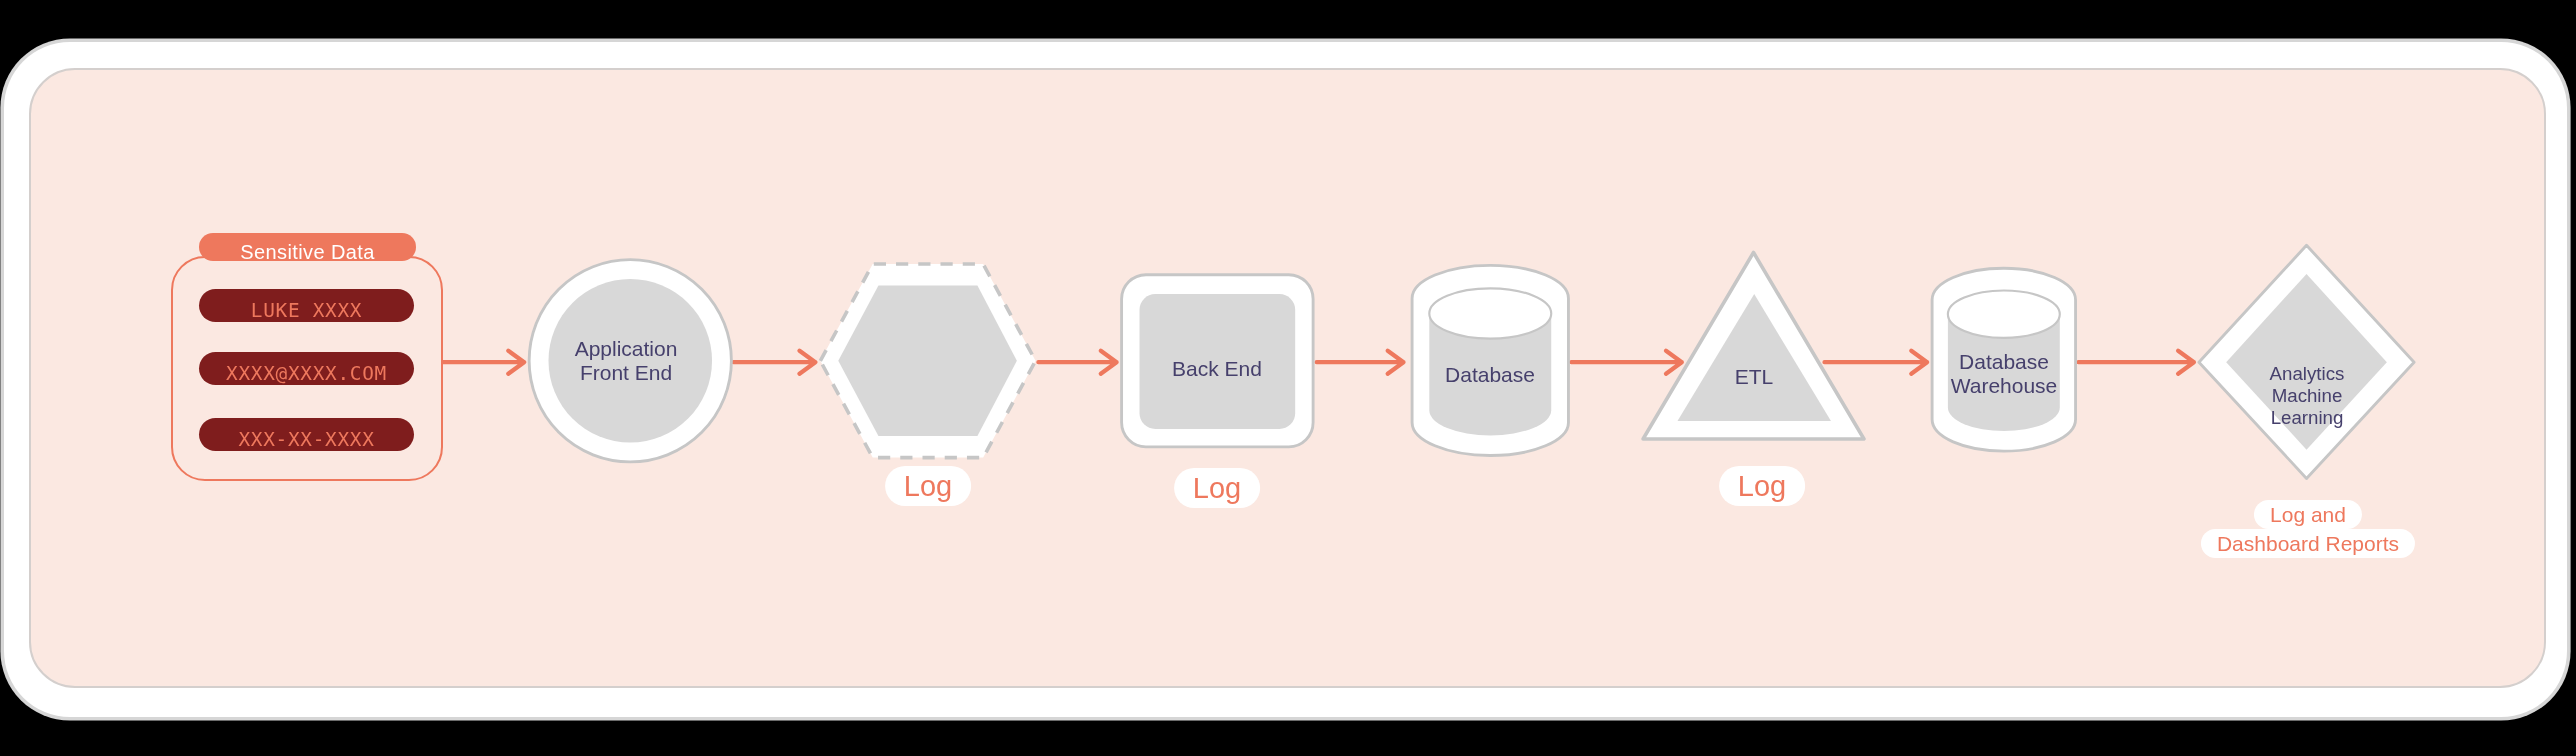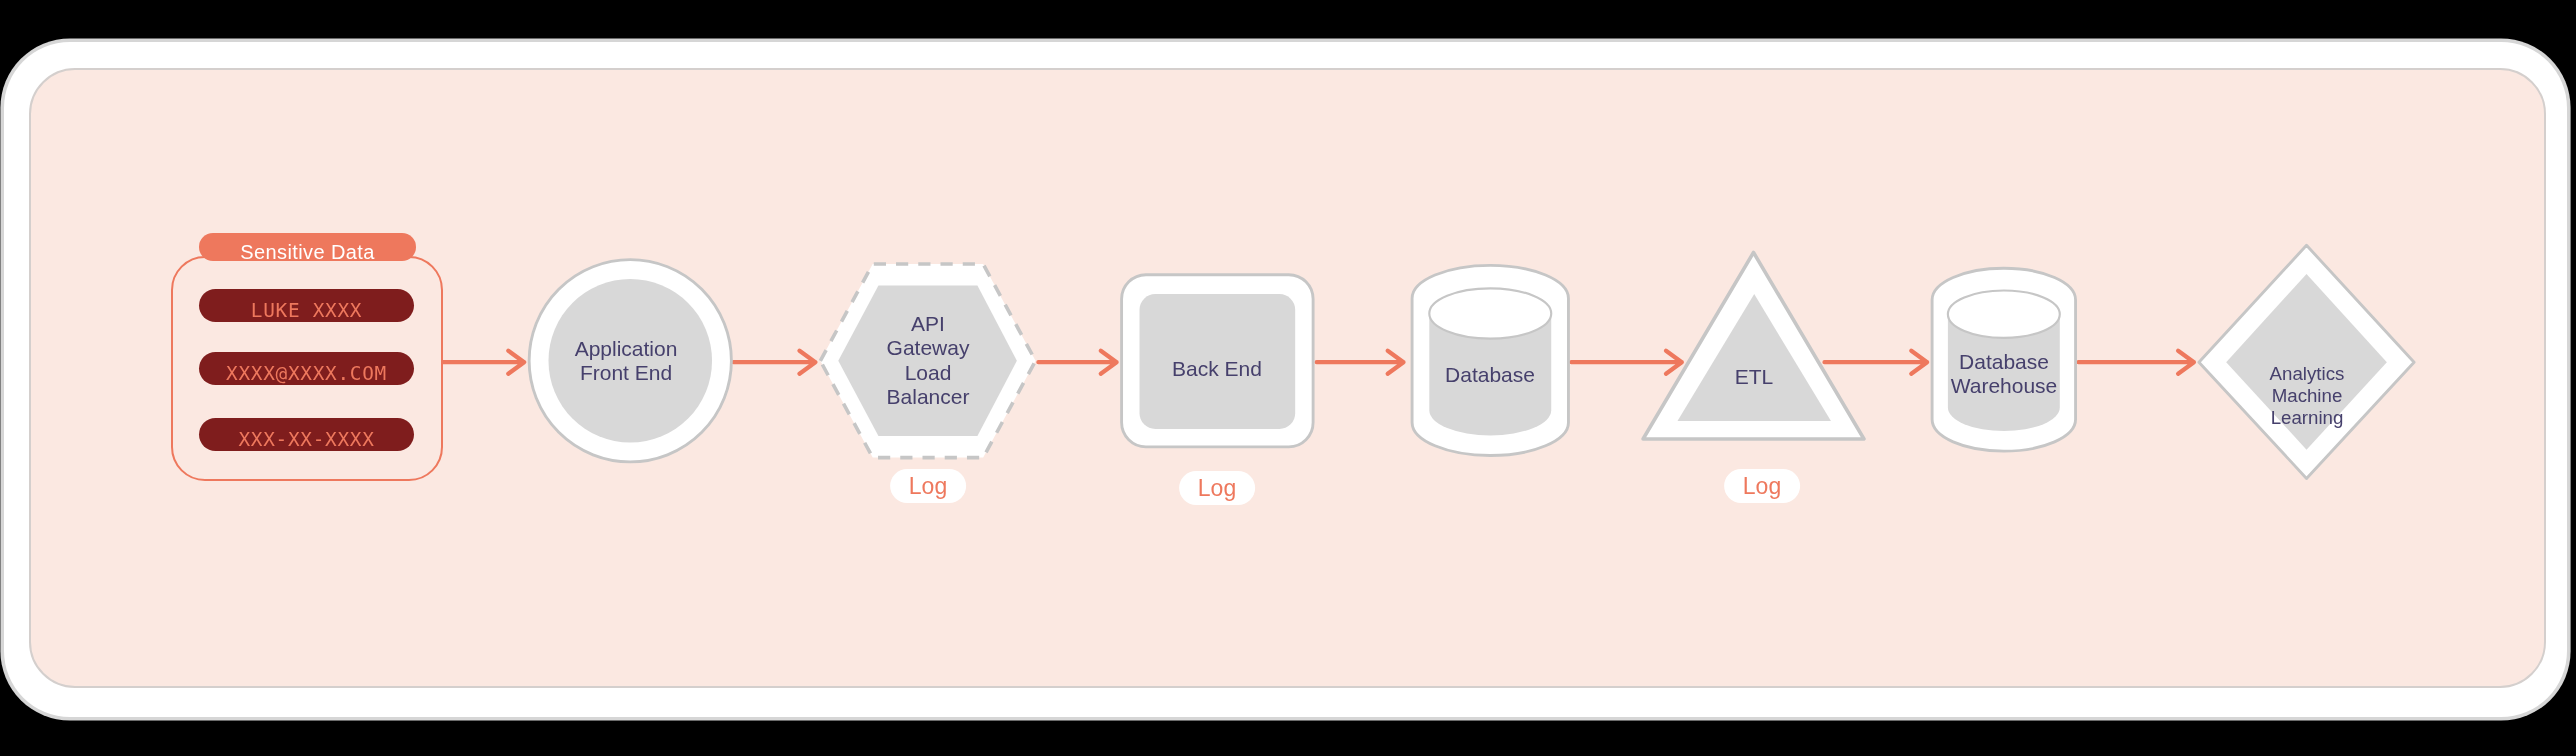--- a/index.html
+++ b/index.html
@@ -64,21 +64,21 @@
   }
   .node-label.small{font-size:18.7px;line-height:22px;}
   
   .badge{
     position:absolute;transform:translateX(-50%);
     text-align:center;width:max-content;
   }
   .badge-pill{
     display:inline;background:var(--badge-bg,#ffffff);
     color:var(--accent-salmon,#ee785d);
-    font-size:23px;line-height:30px;font-weight:500;
+    font-size:29px;line-height:30px;font-weight:500;
     padding:3.6px 18.7px;border-radius:24.4px;
     white-space:pre-line;
     -webkit-box-decoration-break:clone;box-decoration-break:clone;
   }
   .badge-pill.multi{font-size:21px;line-height:29px;padding:2.9px 16px;border-radius:21.5px;}
 </style>
 </head>
 <body>
 
 <div class="stage">
@@ -138,37 +138,37 @@
     </g>
   </svg>
 
   <div class="sens-title">Sensitive Data</div>
   <div class="data-pill" style="top:289px;">LUKE XXXX</div>
   <div class="data-pill" style="top:352px;">XXXX@XXXX.COM</div>
   <div class="data-pill" style="top:418px;">XXX-XX-XXXX</div>
 
   <div class="node-label" style="left:626px;top:361px;">Application
 Front End</div>
-  <div class="node-label" style="left:928px;top:361px;">API
-Gateway
-Load
-Balancer</div>
   <div class="node-label" style="left:1217px;top:361px;margin-top:8px;">Back End</div>
   <div class="node-label" style="left:1490px;top:375px;">Database</div>
   <div class="node-label" style="left:1754px;top:377px;">ETL</div>
   <div class="node-label" style="left:2004px;top:374px;">Database
 Warehouse</div>
   <div class="node-label small" style="left:2307px;top:363px;margin-top:33px;">Analytics
 Machine
 Learning</div>
 
   <div class="badge" style="left:928px;top:471px;">
     <span class="badge-pill">Log</span>
   </div>
   <div class="badge" style="left:1217px;top:473px;">
     <span class="badge-pill">Log</span>
   </div>
   <div class="badge" style="left:1762px;top:471px;">
     <span class="badge-pill">Log</span>
   </div>
+  <div class="badge" style="left:2308px;top:500px;">
+    <span class="badge-pill multi">Log and
+Dashboard Reports</span>
+  </div>
 
 </div>
 
 
 </body></html>

